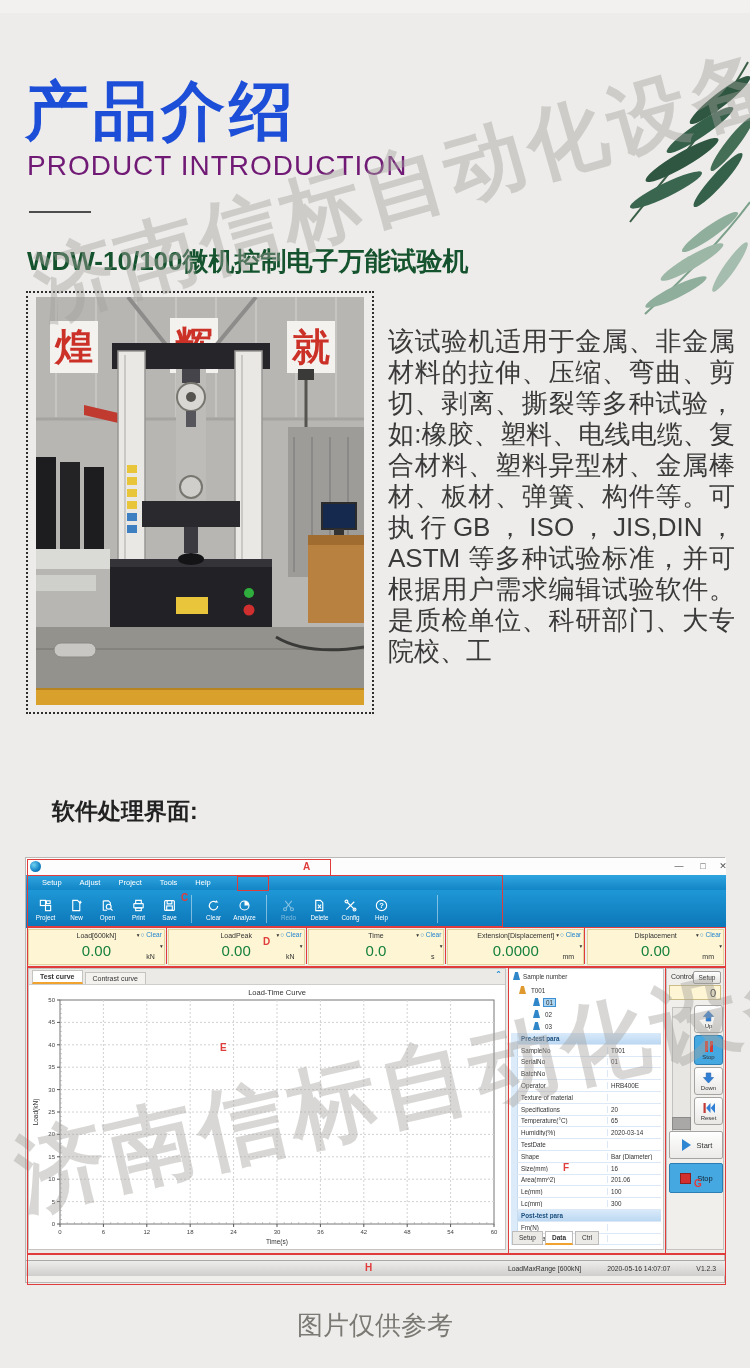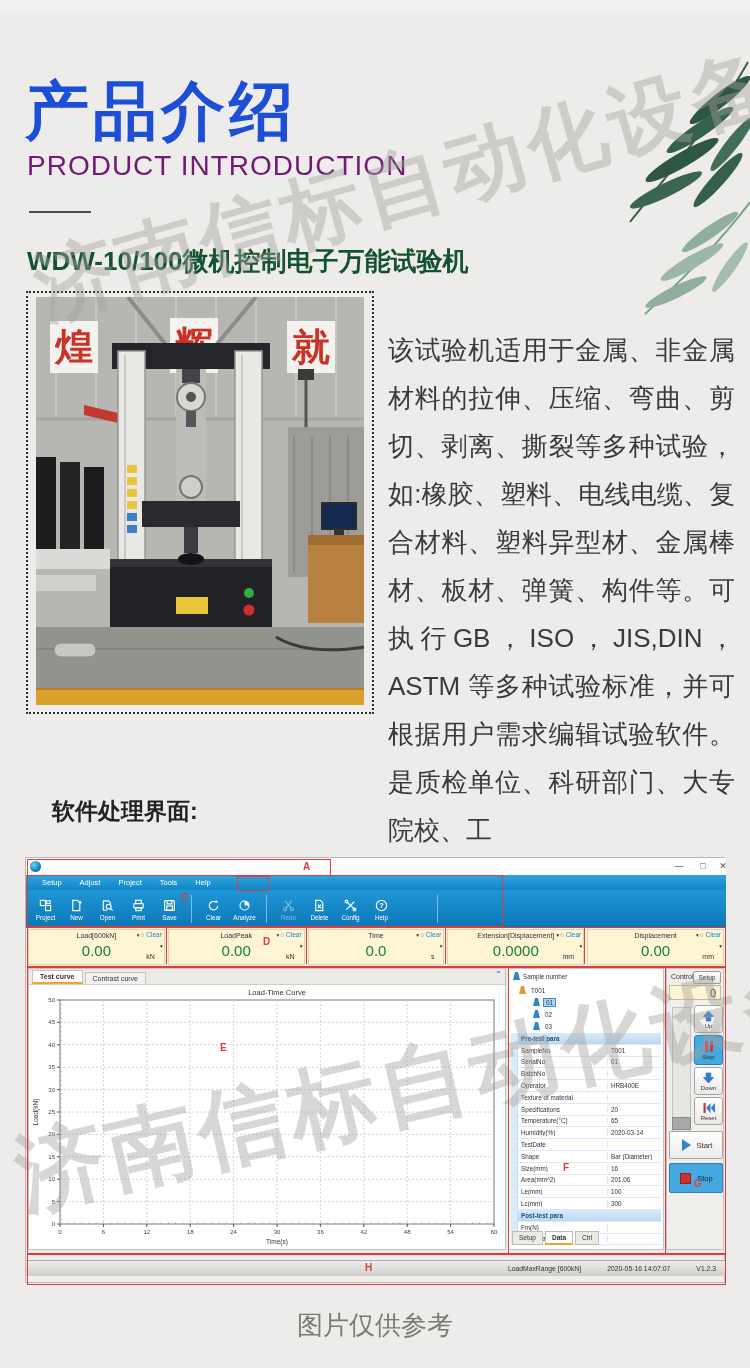--- a/index.html
+++ b/index.html
@@ -15,21 +15,21 @@
   
   .wm{color:#a5a29e;opacity:.42;font-size:80px;letter-spacing:5px;white-space:nowrap;pointer-events:none;z-index:10;font-weight:bold;}
   #wm1{left:38px;top:238px;transform:rotate(-16deg);transform-origin:0 50%;}
   #wm2{left:18px;top:1118px;transform:rotate(-13deg);transform-origin:0 50%;font-size:88px;}
   
   #leaves{right:0;top:52px;z-index:2;}
   
   #photo-frame{left:26px;top:291px;width:344px;height:419px;border:2px dotted #2e2e2e;z-index:1;}
   #photo{left:36px;top:297px;width:328px;height:408px;z-index:1;}
   
-  #intro-right{left:388px;top:326px;width:347px;font-size:26px;line-height:48px;color:#3a3a3a;text-align:justify;z-index:3;}
+  #intro-right{left:388px;top:326px;width:347px;font-size:26px;line-height:31px;color:#3a3a3a;text-align:justify;z-index:3;}
   #intro-below{left:35px;top:731px;font-size:26px;color:#3a3a3a;z-index:3;}
   #software-label{left:35px;top:796px;font-size:23px;font-weight:bold;color:#222;z-index:3;margin-left:17px;}
   #caption{left:0;top:1308px;width:750px;text-align:center;font-size:26px;color:#7b7973;z-index:3;}
   
   #swin{left:25px;top:857px;width:700px;height:426px;background:#f0efec;border:1px solid #b9b8b6;box-sizing:border-box;z-index:3;}
   #titlebar{left:0;top:0;width:700px;height:17px;background:#fdfdfd;border-bottom:1px solid #d7d7d7;}
   #app-icon{left:4px;top:3px;width:11px;height:11px;border-radius:50%;background:radial-gradient(circle at 35% 35%,#6fd1f0,#1382c6 60%,#0c5f96);}
   #wtitle{left:19px;top:17px;font-size:7.5px;color:#222;white-space:nowrap;}
   .wctl{top:3px;font-size:9px;color:#555;width:14px;text-align:center;}
   #wmin{left:646px;} #wmax{left:670px;} #wclose{left:690px;}

